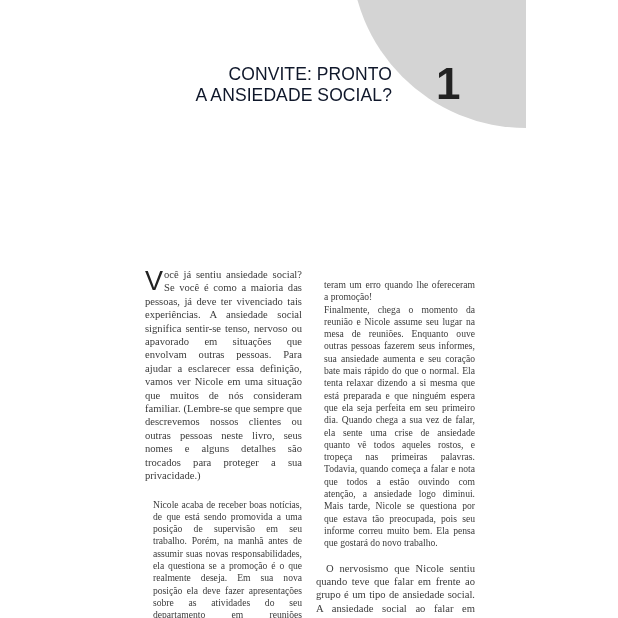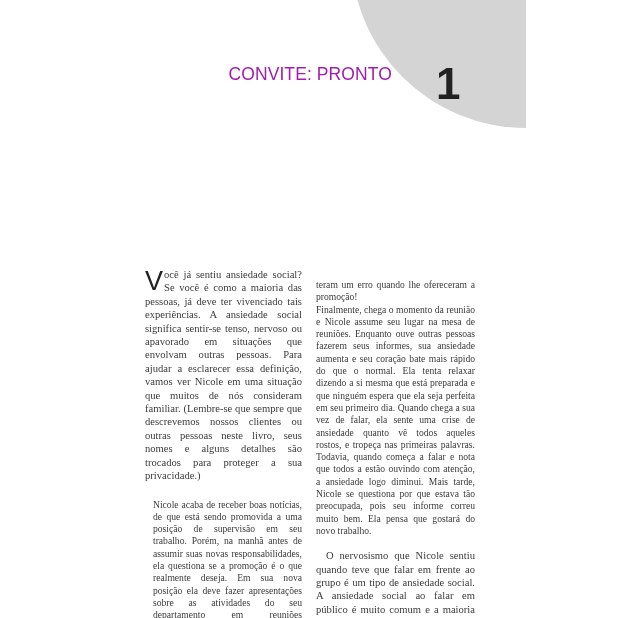--- a/index.html
+++ b/index.html
@@ -14,21 +14,21 @@
     position: absolute; left: 351px; top: -222px; width: 350px; height: 350px;
     border-radius: 50%; background: #d4d4d4;
   }
   .chapter-number {
     position: absolute; left: 436px; top: 62px; font-family: "Liberation Sans", "DejaVu Sans", sans-serif;
     font-size: 44px; font-weight: bold; color: #222; line-height: 1;
   }
   .chapter-title {
     position: absolute; right: 226px; top: 64px; text-align: right;
     font-family: "Liberation Sans", "DejaVu Sans", sans-serif; font-size: 17.5px; line-height: 21px;
-    color: #a21caf; letter-spacing: 0.1px;
+    color: #0f172a; letter-spacing: 0.1px;
   }
   .col { position: absolute; font-size: 10.6px; line-height: 13.4px; text-align: justify; color: #3a3a3a; }
   .col-left { left: 145px; top: 268px; width: 157px; }
   .col-right { left: 316px; top: 279px; width: 159px; }
   .dropcap {
     float: left; font-family: "Liberation Sans", "DejaVu Sans", sans-serif; font-size: 27px; line-height: 22px;
     margin: 2px 1px 0 0; color: #222;
   }
   .p { margin: 0; }
   .indent-block { margin: 16px 0 0 8px; font-size: 9.6px; line-height: 12.3px; }
@@ -38,26 +38,27 @@
 </head>
 <body>
 
 <div class="corner-shape">
   <div class="corner-circle"></div>
 </div>
 <div class="chapter-number">1</div>
 
 <div class="chapter-title">
   <div>CONVITE: PRONTO</div>
+  <div>A ANSIEDADE SOCIAL?</div>
 </div>
 
 <div class="col col-left">
   <p class="p"><span class="dropcap">V</span><span>ocê já sentiu ansiedade social? Se você é como a maioria das pessoas, já deve ter vivenciado tais experiências. A ansiedade social significa sentir-se tenso, nervoso ou apavorado em situações que envolvam outras pessoas. Para ajudar a esclarecer essa definição, vamos ver Nicole em uma situação que muitos de nós consideram familiar. (Lembre-se que sempre que descrevemos nossos clientes ou outras pessoas neste livro, seus nomes e alguns detalhes são trocados para proteger a sua privacidade.)</span></p>
   <p class="p indent-block">Nicole acaba de receber boas notícias, de que está sendo promovida a uma posição de supervisão em seu trabalho. Porém, na manhã antes de assumir suas novas responsabilidades, ela questiona se a promoção é o que realmente deseja. Em sua nova posição ela deve fazer apresentações sobre as atividades do seu departamento em reuniões administrativas semanais. Enquanto prepara o que falará em sua primeira reunião, Nicole observa que está nervosa por ter que falar em frente aos gerentes, cuja maioria ela não conhece bem. Ela está com o estômago embrulhado, pois se preocupa em causar uma boa impressão. Afinal, ela não quer que ninguém pense que come-</p>
 </div>
 
 <div class="col col-right">
-  <div style="font-size:9.6px;line-height:12.3px;">
+  <div style="margin-left:8px;font-size:9.6px;line-height:12.3px;">
     <p class="p">teram um erro quando lhe ofereceram a promoção!</p>
     <p class="p">Finalmente, chega o momento da reunião e Nicole assume seu lugar na mesa de reuniões. Enquanto ouve outras pessoas fazerem seus informes, sua ansiedade aumenta e seu coração bate mais rápido do que o normal. Ela tenta relaxar dizendo a si mesma que está preparada e que ninguém espera que ela seja perfeita em seu primeiro dia. Quando chega a sua vez de falar, ela sente uma crise de ansiedade quanto vê todos aqueles rostos, e tropeça nas primeiras palavras. Todavia, quando começa a falar e nota que todos a estão ouvindo com atenção, a ansiedade logo diminui. Mais tarde, Nicole se questiona por que estava tão preocupada, pois seu informe correu muito bem. Ela pensa que gostará do novo trabalho.</p>
   </div>
   <p class="p p-gap p-indent">O nervosismo que Nicole sentiu quando teve que falar em frente ao grupo é um tipo de ansiedade social. A ansiedade social ao falar em público é muito comum e a maioria das pessoas apresentam alguns dos sintomas que Nicole teve – estômago embrulhado, aumento na frequência cardíaca, preocupações sobre o que as pessoas pensarão dela e certa dificuldade para fa-</p>
 </div>
 
 </body></html>

